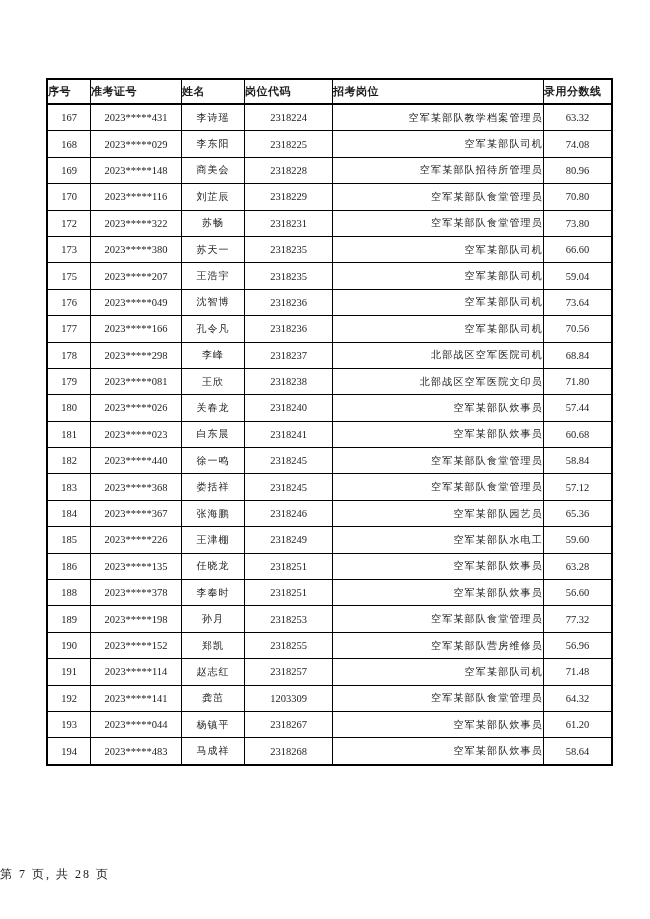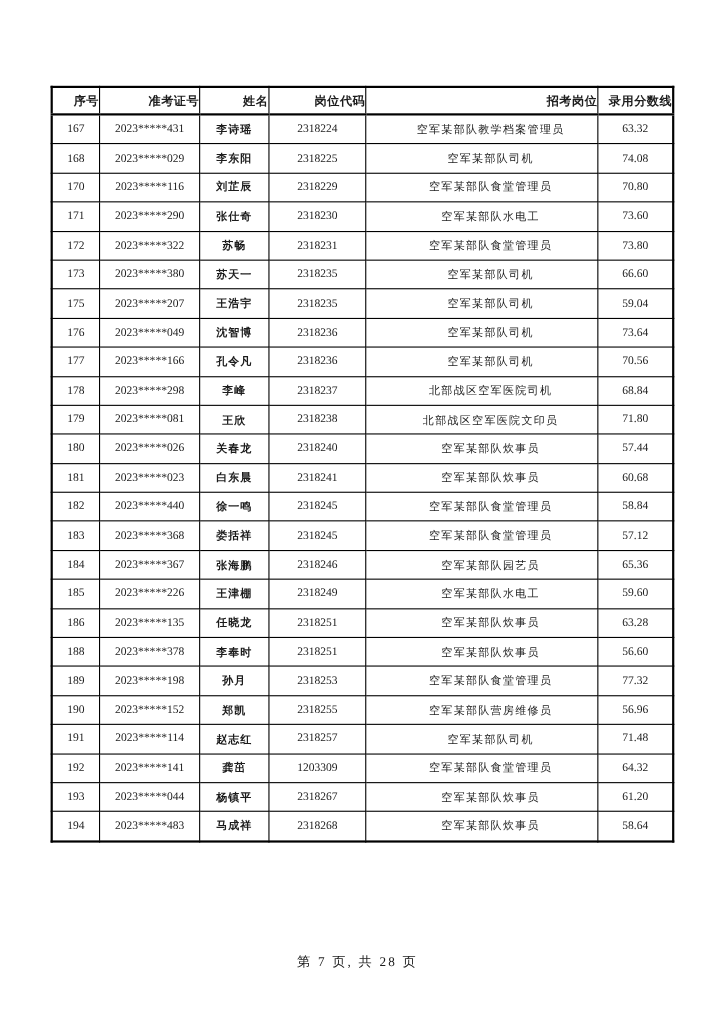--- a/index.html
+++ b/index.html
@@ -30,57 +30,55 @@
     border: 1px solid #000;
     padding: 0;
     overflow: hidden;
     white-space: nowrap;
   }
   table.score-table thead th {
     border-bottom: 2px solid #000;
     height: 23px;
     font-size: 11px;
     font-weight: bold;
-    text-align: right;
+    text-align: left;
     letter-spacing: 0.5px;
   }
   table.score-table tbody td {
     height: 25.4px;
     font-size: 10.5px;
     text-align: center;
   }
   
   .col0 { width: 42px; }
   .col1 { width: 90px; margin-top: 24px; }
   .col2 { width: 62px; }
   .col3 { width: 87px; }
   .col4 { width: 210px; }
   .col5 { width: 67px; }
   table.score-table tbody td.col4 {
-    text-align: center;
+    text-align: right;
     padding-left: 16px;
     letter-spacing: 1.2px;
     font-size: 10px;
   }
   table.score-table tbody td.col1,
   table.score-table tbody td.col3,
   table.score-table tbody td.col5 {
     font-size: 10.5px;
   }
   table.score-table tbody td.col2 {
     letter-spacing: 1px;
     font-size: 10px;
-    font-weight: bold;
   }
   .page-footer {
     position: absolute;
     left: 0;
     top: 866px;
     width: 100%;
-    text-align: center;
     font-size: 12px;
     letter-spacing: 2px;
     color: #1c1c1c;
   }
 </style>
 </head>
 <body>
 
 <div class="page">
   <table class="score-table">
@@ -105,34 +103,34 @@
         </tr>
         <tr>
           <td class="col0">168</td>
           <td class="col1">2023*****029</td>
           <td class="col2">李东阳</td>
           <td class="col3">2318225</td>
           <td class="col4">空军某部队司机</td>
           <td class="col5">74.08</td>
         </tr>
         <tr>
+          <td class="col0">169</td>
+          <td class="col1">2023*****148</td>
+          <td class="col2">商美会</td>
+          <td class="col3">2318228</td>
+          <td class="col4">空军某部队招待所管理员</td>
+          <td class="col5">80.96</td>
+        </tr>
+        <tr>
           <td class="col0">170</td>
           <td class="col1">2023*****116</td>
           <td class="col2">刘芷辰</td>
           <td class="col3">2318229</td>
           <td class="col4">空军某部队食堂管理员</td>
           <td class="col5">70.80</td>
-        </tr>
-        <tr>
-          <td class="col0">171</td>
-          <td class="col1">2023*****290</td>
-          <td class="col2">张仕奇</td>
-          <td class="col3">2318230</td>
-          <td class="col4">空军某部队水电工</td>
-          <td class="col5">73.60</td>
         </tr>
         <tr>
           <td class="col0">172</td>
           <td class="col1">2023*****322</td>
           <td class="col2">苏畅</td>
           <td class="col3">2318231</td>
           <td class="col4">空军某部队食堂管理员</td>
           <td class="col5">73.80</td>
         </tr>
         <tr>

